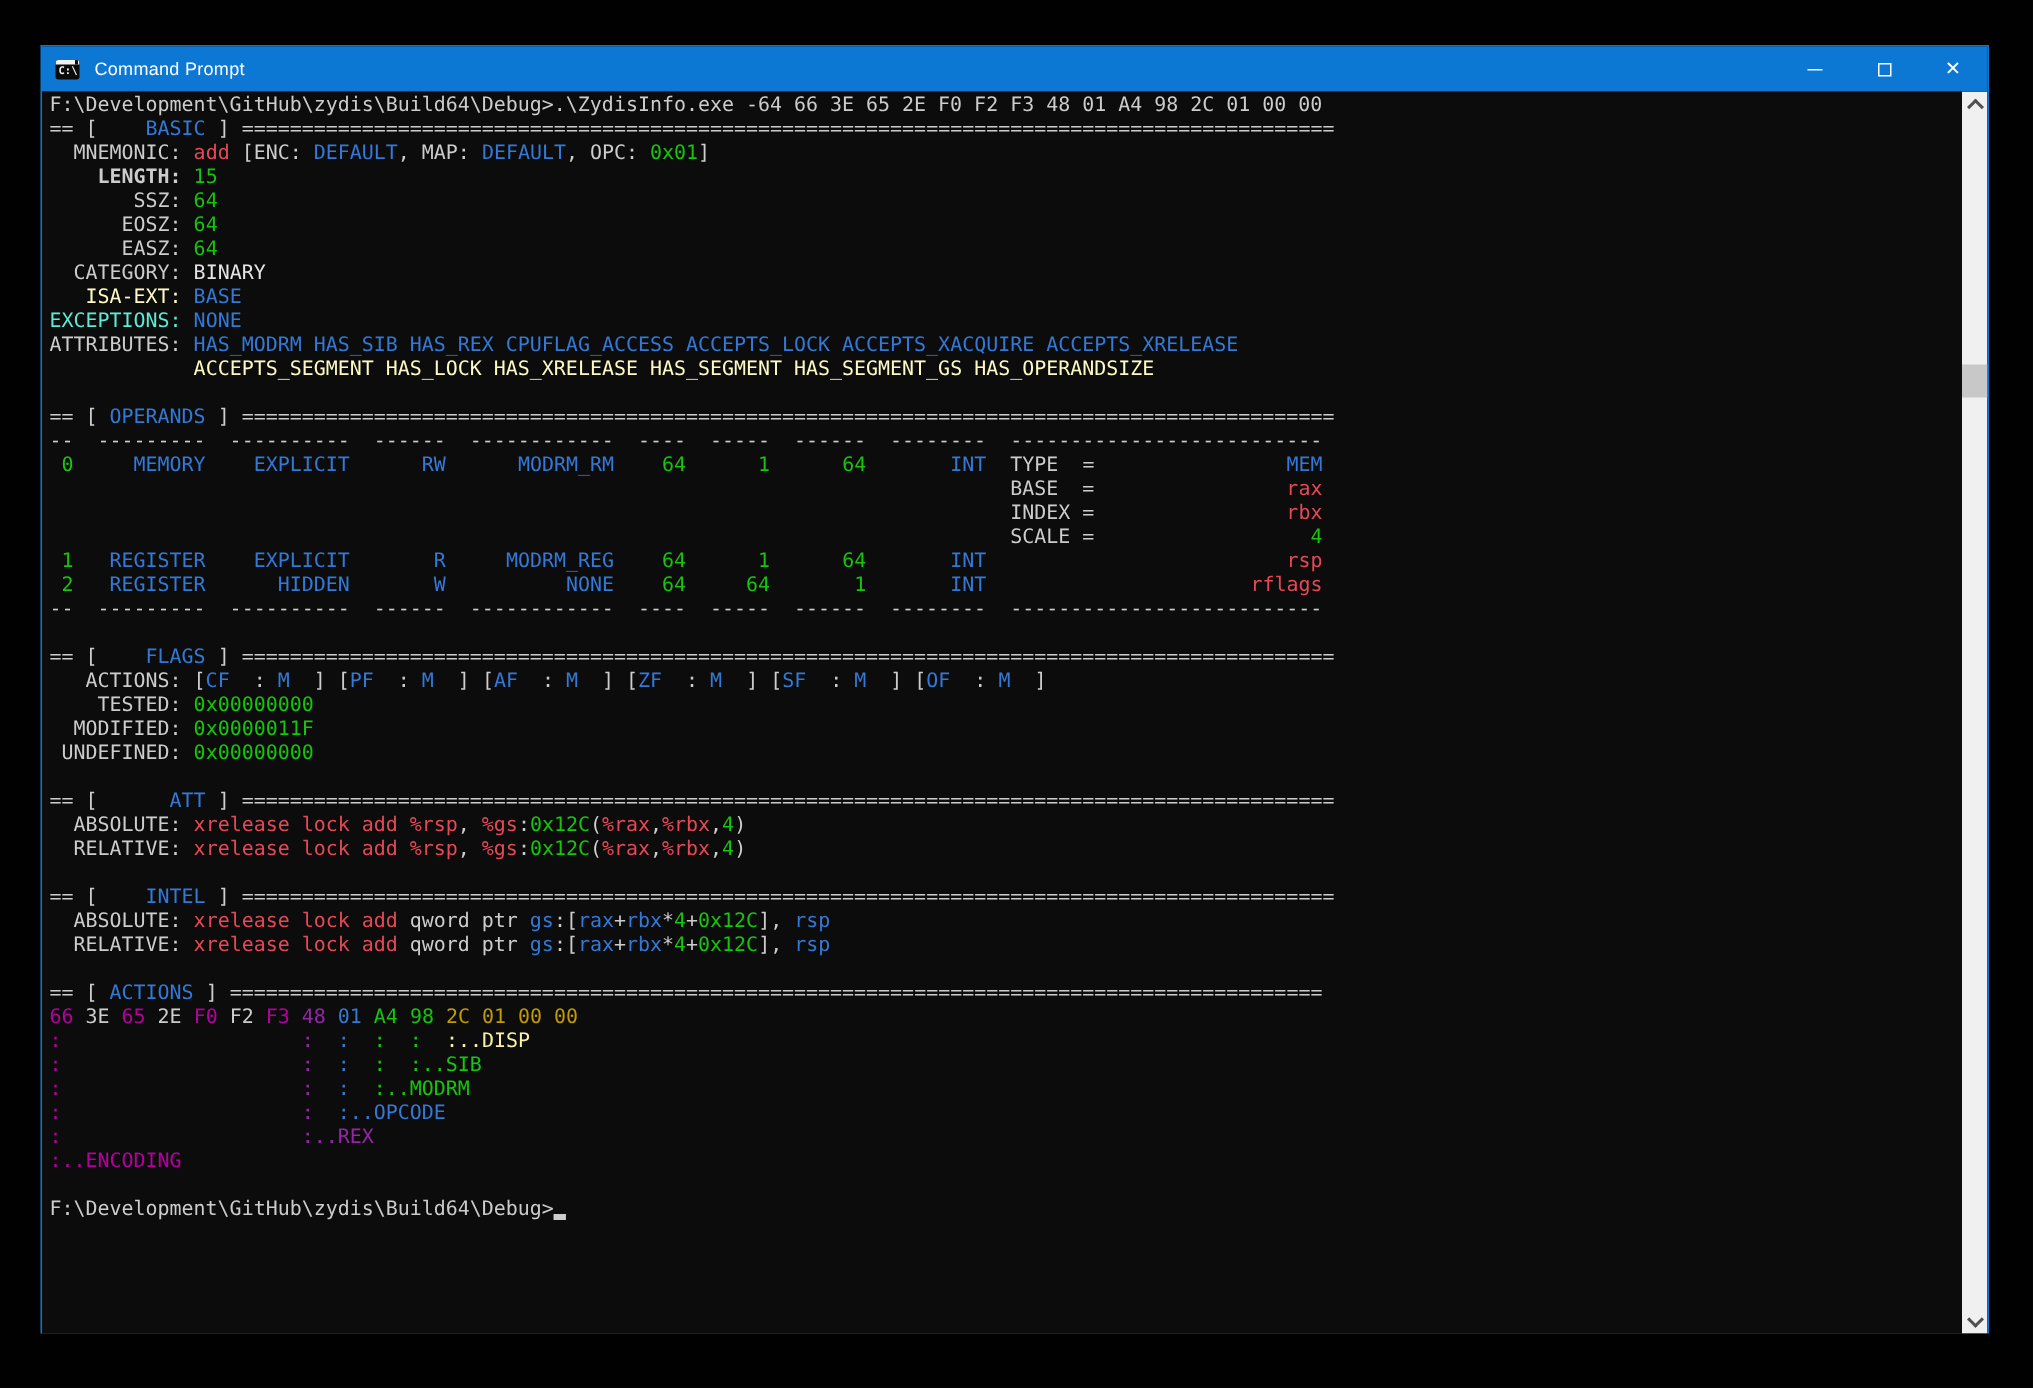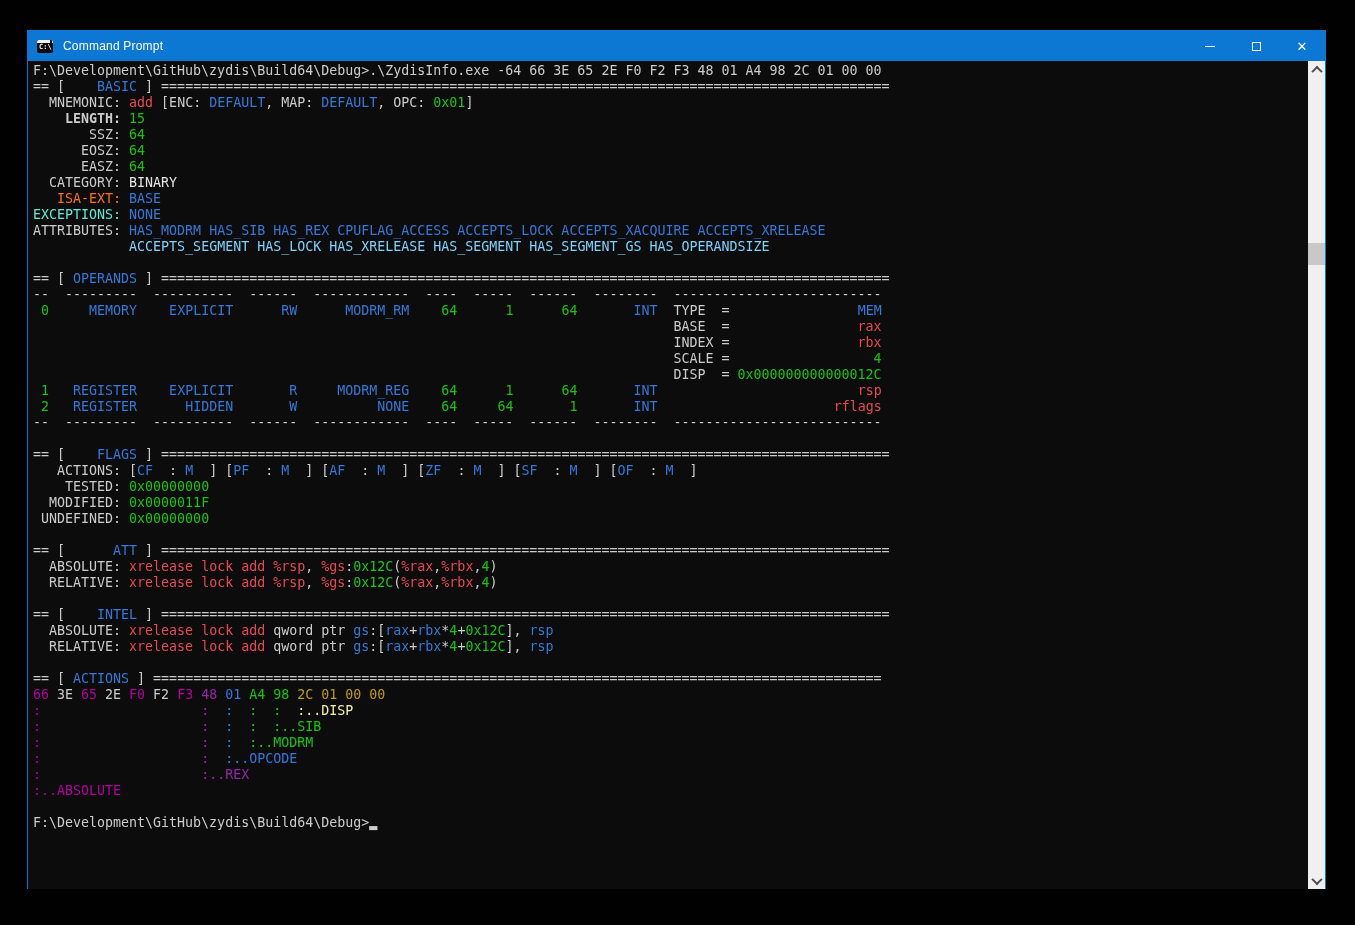--- a/index.html
+++ b/index.html
@@ -66,32 +66,31 @@
   <div class="console">
     <div id="term">
         <div class="tline"><span style="color: rgb(204, 204, 204);">F:\Development\GitHub\zydis\Build64\Debug&gt;.\ZydisInfo.exe -64 66 3E 65 2E F0 F2 F3 48 01 A4 98 2C 01 00 00</span></div>
         <div class="tline"><span style="color: rgb(204, 204, 204);">== [ </span><span style="color: rgb(51, 121, 216);">   BASIC</span><span style="color: rgb(204, 204, 204);"> ] </span><span>===========================================================================================</span></div>
         <div class="tline"><span style="color: rgb(204, 204, 204);">  MNEMONIC: </span><span style="color: rgb(231, 72, 86);">add</span><span style="color: rgb(204, 204, 204);"> [ENC: </span><span style="color: rgb(51, 121, 216);">DEFAULT</span><span style="color: rgb(204, 204, 204);">, MAP: </span><span style="color: rgb(51, 121, 216);">DEFAULT</span><span style="color: rgb(204, 204, 204);">, OPC: </span><span style="color: rgb(22, 198, 12);">0x01</span><span style="color: rgb(204, 204, 204);">]</span></div>
         <div class="tline"><span style="color: rgb(204, 204, 204); font-weight: bold;">    LENGTH: </span><span style="color: rgb(22, 198, 12);">15</span></div>
         <div class="tline"><span style="color: rgb(204, 204, 204);">       SSZ: </span><span style="color: rgb(22, 198, 12);">64</span></div>
         <div class="tline"><span style="color: rgb(204, 204, 204);">      EOSZ: </span><span style="color: rgb(22, 198, 12);">64</span></div>
         <div class="tline"><span style="color: rgb(204, 204, 204);">      EASZ: </span><span style="color: rgb(22, 198, 12);">64</span></div>
         <div class="tline"><span style="color: rgb(204, 204, 204);">  CATEGORY: </span><span style="color: #e5e5e5;">BINARY</span></div>
-        <div class="tline"><span style="color: #f97316;">   ISA-EXT: </span><span style="color: rgb(51, 121, 216);">BASE</span></div>
+        <div class="tline"><span style="color: #fef9c3;">   ISA-EXT: </span><span style="color: rgb(51, 121, 216);">BASE</span></div>
         <div class="tline"><span style="color: #5eead4;">EXCEPTIONS: </span><span style="color: rgb(51, 121, 216);">NONE</span></div>
         <div class="tline"><span style="color: rgb(204, 204, 204);">ATTRIBUTES: </span><span style="color: rgb(51, 121, 216);">HAS_MODRM HAS_SIB HAS_REX CPUFLAG_ACCESS ACCEPTS_LOCK ACCEPTS_XACQUIRE ACCEPTS_XRELEASE</span></div>
-        <div class="tline"><span>            </span><span style="color: #7dd3fc;">ACCEPTS_SEGMENT HAS_LOCK HAS_XRELEASE HAS_SEGMENT HAS_SEGMENT_GS HAS_OPERANDSIZE</span></div>
+        <div class="tline"><span>            </span><span style="color: #fef9c3;">ACCEPTS_SEGMENT HAS_LOCK HAS_XRELEASE HAS_SEGMENT HAS_SEGMENT_GS HAS_OPERANDSIZE</span></div>
         <div class="tline"></div>
         <div class="tline"><span style="color: rgb(204, 204, 204);">== [ </span><span style="color: rgb(51, 121, 216);">OPERANDS</span><span style="color: rgb(204, 204, 204);"> ] </span><span>===========================================================================================</span></div>
         <div class="tline"><span style="color: rgb(204, 204, 204);">--  ---------  ----------  ------  ------------  ----  -----  ------  --------  --------------------------</span></div>
         <div class="tline"><span style="color: rgb(22, 198, 12);"> 0</span><span style="color: rgb(204, 204, 204);">  </span><span style="color: rgb(51, 121, 216);">   MEMORY</span><span style="color: rgb(204, 204, 204);">  </span><span style="color: rgb(51, 121, 216);">  EXPLICIT</span><span style="color: rgb(204, 204, 204);">  </span><span style="color: rgb(51, 121, 216);">    RW</span><span style="color: rgb(204, 204, 204);">  </span><span style="color: rgb(51, 121, 216);">    MODRM_RM</span><span style="color: rgb(204, 204, 204);">  </span><span style="color: rgb(22, 198, 12);">  64</span><span style="color: rgb(204, 204, 204);">  </span><span style="color: rgb(22, 198, 12);">    1</span><span style="color: rgb(204, 204, 204);">  </span><span style="color: rgb(22, 198, 12);">    64</span><span style="color: rgb(204, 204, 204);">  </span><span style="color: rgb(51, 121, 216);">     INT</span><span style="color: rgb(204, 204, 204);">  TYPE  =</span><span>                </span><span style="color: rgb(51, 121, 216);">MEM</span></div>
         <div class="tline"><span>                                                                                </span><span style="color: rgb(204, 204, 204);">BASE  =</span><span>                </span><span style="color: rgb(231, 72, 86);">rax</span></div>
         <div class="tline"><span>                                                                                </span><span style="color: rgb(204, 204, 204);">INDEX =</span><span>                </span><span style="color: rgb(231, 72, 86);">rbx</span></div>
         <div class="tline"><span>                                                                                </span><span style="color: rgb(204, 204, 204);">SCALE =</span><span>                  </span><span style="color: rgb(22, 198, 12);">4</span></div>
-        <div class="tline"><span>                                                                                </span><span style="color: rgb(204, 204, 204);">DISP  = </span><span style="color: rgb(22, 198, 12);">0x000000000000012C</span></div>
         <div class="tline"><span style="color: rgb(22, 198, 12);"> 1</span><span style="color: rgb(204, 204, 204);">  </span><span style="color: rgb(51, 121, 216);"> REGISTER</span><span style="color: rgb(204, 204, 204);">  </span><span style="color: rgb(51, 121, 216);">  EXPLICIT</span><span style="color: rgb(204, 204, 204);">  </span><span style="color: rgb(51, 121, 216);">     R</span><span style="color: rgb(204, 204, 204);">  </span><span style="color: rgb(51, 121, 216);">   MODRM_REG</span><span style="color: rgb(204, 204, 204);">  </span><span style="color: rgb(22, 198, 12);">  64</span><span style="color: rgb(204, 204, 204);">  </span><span style="color: rgb(22, 198, 12);">    1</span><span style="color: rgb(204, 204, 204);">  </span><span style="color: rgb(22, 198, 12);">    64</span><span style="color: rgb(204, 204, 204);">  </span><span style="color: rgb(51, 121, 216);">     INT</span><span>                         </span><span style="color: rgb(231, 72, 86);">rsp</span></div>
         <div class="tline"><span style="color: rgb(22, 198, 12);"> 2</span><span style="color: rgb(204, 204, 204);">  </span><span style="color: rgb(51, 121, 216);"> REGISTER</span><span style="color: rgb(204, 204, 204);">  </span><span style="color: rgb(51, 121, 216);">    HIDDEN</span><span style="color: rgb(204, 204, 204);">  </span><span style="color: rgb(51, 121, 216);">     W</span><span style="color: rgb(204, 204, 204);">  </span><span style="color: rgb(51, 121, 216);">        NONE</span><span style="color: rgb(204, 204, 204);">  </span><span style="color: rgb(22, 198, 12);">  64</span><span style="color: rgb(204, 204, 204);">  </span><span style="color: rgb(22, 198, 12);">   64</span><span style="color: rgb(204, 204, 204);">  </span><span style="color: rgb(22, 198, 12);">     1</span><span style="color: rgb(204, 204, 204);">  </span><span style="color: rgb(51, 121, 216);">     INT</span><span>                      </span><span style="color: rgb(231, 72, 86);">rflags</span></div>
         <div class="tline"><span style="color: rgb(204, 204, 204);">--  ---------  ----------  ------  ------------  ----  -----  ------  --------  --------------------------</span></div>
         <div class="tline"></div>
         <div class="tline"><span style="color: rgb(204, 204, 204);">== [ </span><span style="color: rgb(51, 121, 216);">   FLAGS</span><span style="color: rgb(204, 204, 204);"> ] </span><span>===========================================================================================</span></div>
         <div class="tline"><span style="color: rgb(204, 204, 204);">   ACTIONS: [</span><span style="color: rgb(51, 121, 216);">CF</span><span style="color: rgb(204, 204, 204);">  : </span><span style="color: rgb(51, 121, 216);">M</span><span style="color: rgb(204, 204, 204);">  ] [</span><span style="color: rgb(51, 121, 216);">PF</span><span style="color: rgb(204, 204, 204);">  : </span><span style="color: rgb(51, 121, 216);">M</span><span style="color: rgb(204, 204, 204);">  ] [</span><span style="color: rgb(51, 121, 216);">AF</span><span style="color: rgb(204, 204, 204);">  : </span><span style="color: rgb(51, 121, 216);">M</span><span style="color: rgb(204, 204, 204);">  ] [</span><span style="color: rgb(51, 121, 216);">ZF</span><span style="color: rgb(204, 204, 204);">  : </span><span style="color: rgb(51, 121, 216);">M</span><span style="color: rgb(204, 204, 204);">  ] [</span><span style="color: rgb(51, 121, 216);">SF</span><span style="color: rgb(204, 204, 204);">  : </span><span style="color: rgb(51, 121, 216);">M</span><span style="color: rgb(204, 204, 204);">  ] [</span><span style="color: rgb(51, 121, 216);">OF</span><span style="color: rgb(204, 204, 204);">  : </span><span style="color: rgb(51, 121, 216);">M</span><span style="color: rgb(204, 204, 204);">  ]</span></div>
         <div class="tline"><span style="color: rgb(204, 204, 204);">    TESTED: </span><span style="color: rgb(22, 198, 12);">0x00000000</span></div>
         <div class="tline"><span style="color: rgb(204, 204, 204);">  MODIFIED: </span><span style="color: rgb(22, 198, 12);">0x0000011F</span></div>
         <div class="tline"><span style="color: rgb(204, 204, 204);"> UNDEFINED: </span><span style="color: rgb(22, 198, 12);">0x00000000</span></div>
         <div class="tline"></div>
@@ -103,21 +102,21 @@
         <div class="tline"><span style="color: rgb(204, 204, 204);">  ABSOLUTE: </span><span style="color: rgb(231, 72, 86);">xrelease lock add</span><span style="color: rgb(204, 204, 204);"> qword ptr </span><span style="color: rgb(51, 121, 216);">gs</span><span style="color: rgb(204, 204, 204);">:[</span><span style="color: rgb(51, 121, 216);">rax</span><span style="color: rgb(204, 204, 204);">+</span><span style="color: rgb(51, 121, 216);">rbx</span><span style="color: rgb(204, 204, 204);">*</span><span style="color: rgb(22, 198, 12);">4</span><span style="color: rgb(204, 204, 204);">+</span><span style="color: rgb(22, 198, 12);">0x12C</span><span style="color: rgb(204, 204, 204);">], </span><span style="color: rgb(51, 121, 216);">rsp</span></div>
         <div class="tline"><span style="color: rgb(204, 204, 204);">  RELATIVE: </span><span style="color: rgb(231, 72, 86);">xrelease lock add</span><span style="color: rgb(204, 204, 204);"> qword ptr </span><span style="color: rgb(51, 121, 216);">gs</span><span style="color: rgb(204, 204, 204);">:[</span><span style="color: rgb(51, 121, 216);">rax</span><span style="color: rgb(204, 204, 204);">+</span><span style="color: rgb(51, 121, 216);">rbx</span><span style="color: rgb(204, 204, 204);">*</span><span style="color: rgb(22, 198, 12);">4</span><span style="color: rgb(204, 204, 204);">+</span><span style="color: rgb(22, 198, 12);">0x12C</span><span style="color: rgb(204, 204, 204);">], </span><span style="color: rgb(51, 121, 216);">rsp</span></div>
         <div class="tline"></div>
         <div class="tline"><span style="color: rgb(204, 204, 204);">== [ </span><span style="color: rgb(51, 121, 216);">ACTIONS</span><span style="color: rgb(204, 204, 204);"> ] </span><span>===========================================================================================</span></div>
         <div class="tline"><span style="color: rgb(180, 0, 158);">66</span><span style="color: rgb(204, 204, 204);"> 3E </span><span style="color: rgb(180, 0, 158);">65</span><span style="color: rgb(204, 204, 204);"> 2E </span><span style="color: rgb(180, 0, 158);">F0</span><span style="color: rgb(204, 204, 204);"> F2 </span><span style="color: rgb(180, 0, 158);">F3</span><span style="color: rgb(204, 204, 204);"> </span><span style="color: rgb(148, 38, 168);">48</span><span style="color: rgb(204, 204, 204);"> </span><span style="color: rgb(51, 121, 216);">01</span><span style="color: rgb(204, 204, 204);"> </span><span style="color: rgb(22, 198, 12);">A4</span><span style="color: rgb(204, 204, 204);"> </span><span style="color: rgb(22, 198, 12);">98</span><span style="color: rgb(204, 204, 204);"> </span><span style="color: rgb(193, 156, 0);">2C 01 00 00</span></div>
         <div class="tline"><span style="color: rgb(180, 0, 158);">:</span><span>                    </span><span style="color: rgb(148, 38, 168);">:</span><span style="color: rgb(204, 204, 204);">  </span><span style="color: rgb(51, 121, 216);">:</span><span style="color: rgb(204, 204, 204);">  </span><span style="color: rgb(22, 198, 12);">:</span><span style="color: rgb(204, 204, 204);">  </span><span style="color: rgb(22, 198, 12);">:</span><span style="color: rgb(204, 204, 204);">  </span><span style="color: rgb(249, 241, 165);">:..DISP</span></div>
         <div class="tline"><span style="color: rgb(180, 0, 158);">:</span><span>                    </span><span style="color: rgb(148, 38, 168);">:</span><span style="color: rgb(204, 204, 204);">  </span><span style="color: rgb(51, 121, 216);">:</span><span style="color: rgb(204, 204, 204);">  </span><span style="color: rgb(22, 198, 12);">:</span><span style="color: rgb(204, 204, 204);">  </span><span style="color: rgb(22, 198, 12);">:..SIB</span></div>
         <div class="tline"><span style="color: rgb(180, 0, 158);">:</span><span>                    </span><span style="color: rgb(148, 38, 168);">:</span><span style="color: rgb(204, 204, 204);">  </span><span style="color: rgb(51, 121, 216);">:</span><span style="color: rgb(204, 204, 204);">  </span><span style="color: rgb(22, 198, 12);">:..MODRM</span></div>
         <div class="tline"><span style="color: rgb(180, 0, 158);">:</span><span>                    </span><span style="color: rgb(148, 38, 168);">:</span><span style="color: rgb(204, 204, 204);">  </span><span style="color: rgb(51, 121, 216);">:..OPCODE</span></div>
         <div class="tline"><span style="color: rgb(180, 0, 158);">:</span><span>                    </span><span style="color: rgb(148, 38, 168);">:..REX</span></div>
-        <div class="tline"><span style="color: rgb(180, 0, 158);">:..ABSOLUTE</span></div>
+        <div class="tline"><span style="color: rgb(180, 0, 158);">:..ENCODING</span></div>
         <div class="tline"></div>
         <div class="tline"><span style="color: rgb(204, 204, 204);">F:\Development\GitHub\zydis\Build64\Debug&gt;</span><span style="color: rgb(204, 204, 204);">▂</span></div>
       </div>
 
     <div class="scrollbar">
       <div class="sb-btn sb-up">
         <span class="chev chev-up"></span>
       </div>
       <div class="sb-thumb"></div>
       <div class="sb-btn sb-down">

